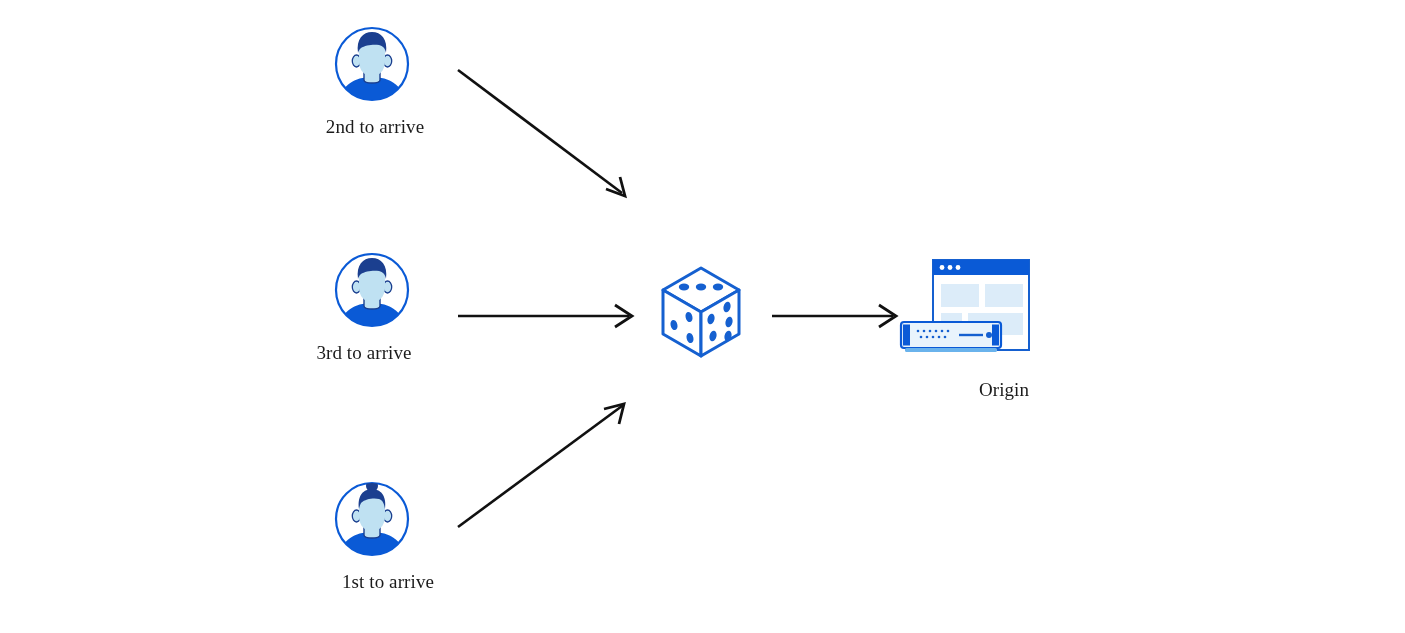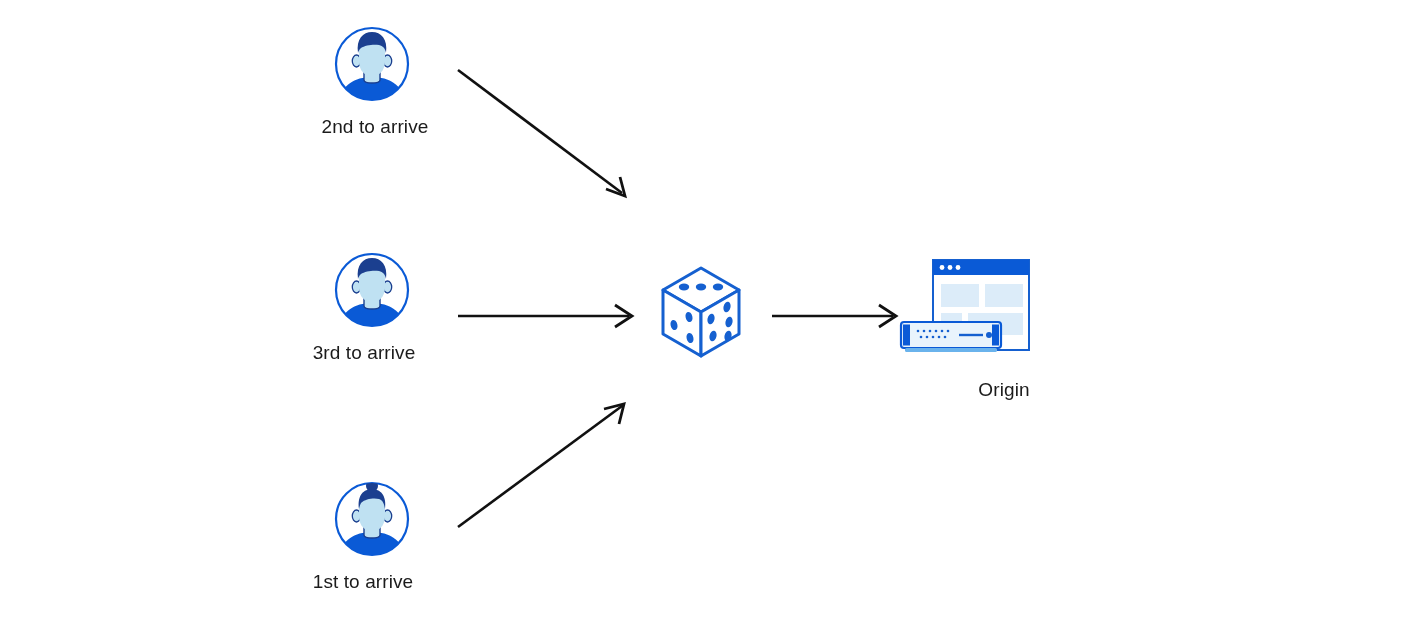--- a/index.html
+++ b/index.html
@@ -15,21 +15,21 @@
     width: 1405px;
     height: 633px;
     background: #ffffff;
     overflow: hidden;
   }
   .node {
     position: absolute;
   }
   .label {
     position: absolute;
-    font-family: Liberation Sans, sans-serif;
+    font-family: Liberation Serif, serif;
     font-size: 19px;
     color: #1b1b1b;
     white-space: nowrap;
     text-align: center;
     letter-spacing: 0.1px;
   }
   .arrow-layer {
     position: absolute;
     left: 0;
     top: 0;
@@ -127,21 +127,21 @@
         <path d="M33 45 h16 v12 c0 4 -16 4 -16 0 Z" fill="#bfe1f2" stroke="#1b3f8f" stroke-width="1.4"></path>
         <ellipse cx="25.5" cy="38" rx="4.2" ry="6" fill="#bfe1f2" stroke="#1b3f8f" stroke-width="1.3"></ellipse>
         <ellipse cx="56.5" cy="38" rx="4.2" ry="6" fill="#bfe1f2" stroke="#1b3f8f" stroke-width="1.3"></ellipse>
         <path d="M28 28 C28 18 34 13 41 13 C48 13 54 18 54 28 L54 38 C54 48 48 53 41 53 C34 53 28 48 28 38 Z" fill="#bfe1f2"></path>
 
         <circle cx="41" cy="8" r="6" fill="#1b3f8f"></circle>
         <path d="M28 31 C26 17 33 11 41 11 C49 11 56 17 54 31 C53 25 51.5 22 48 21 C43 19.5 34 21 30.5 24.5 C29.2 26 28.5 28.5 28 31 Z" fill="#1b3f8f"></path>
       </g>
     </svg>
   </div>
-  <div class="label" style="left:363px; top:571px; transform:translateX(-50%);">1st to arrive</div>
+  <div class="label" style="left:388px; top:571px; transform:translateX(-50%);">1st to arrive</div>
 
   <div class="node" style="left:655px; top:262px; width:92px; height:102px;">
     <svg width="92" height="102" viewBox="0 0 92 102">
       <g stroke="#1560d0" stroke-width="3" fill="#ffffff" stroke-linejoin="round">
 
         <path d="M46 6 L84 28 L46 50 L8 28 Z"></path>
 
         <path d="M8 28 L46 50 L46 94 L8 72 Z"></path>
 
         <path d="M84 28 L84 72 L46 94 L46 50 Z"></path>

